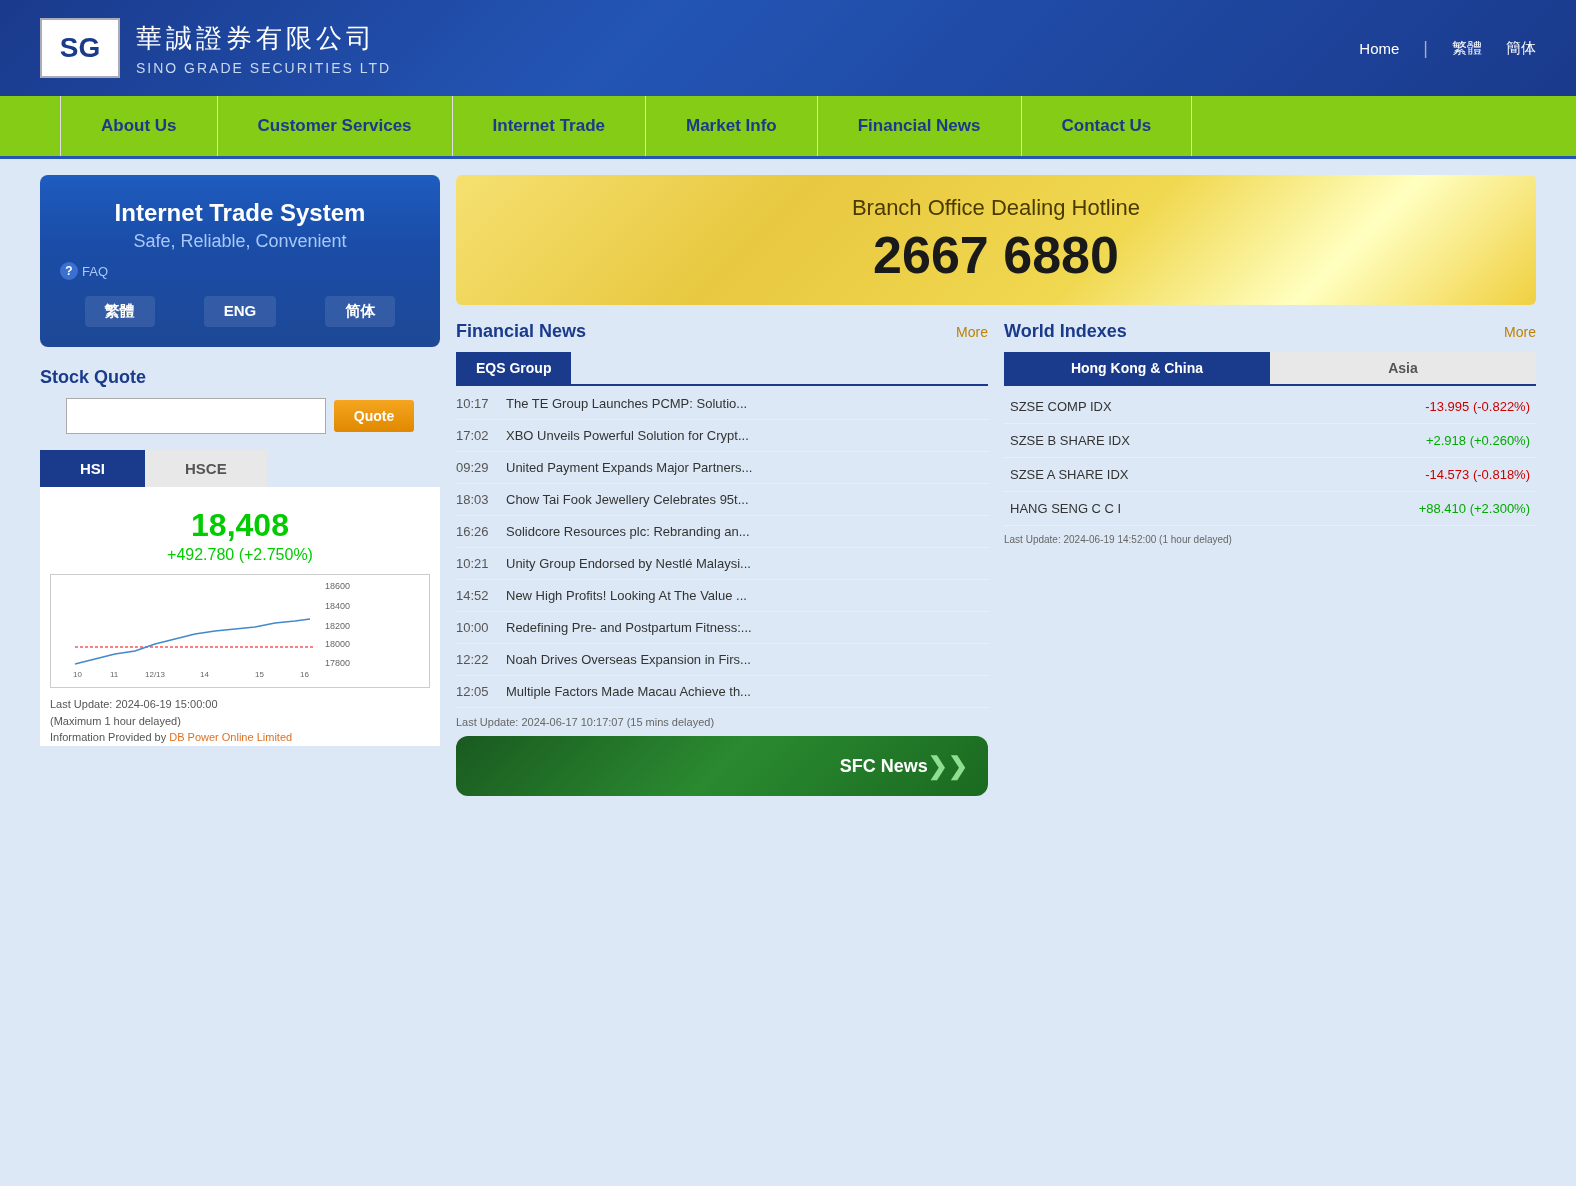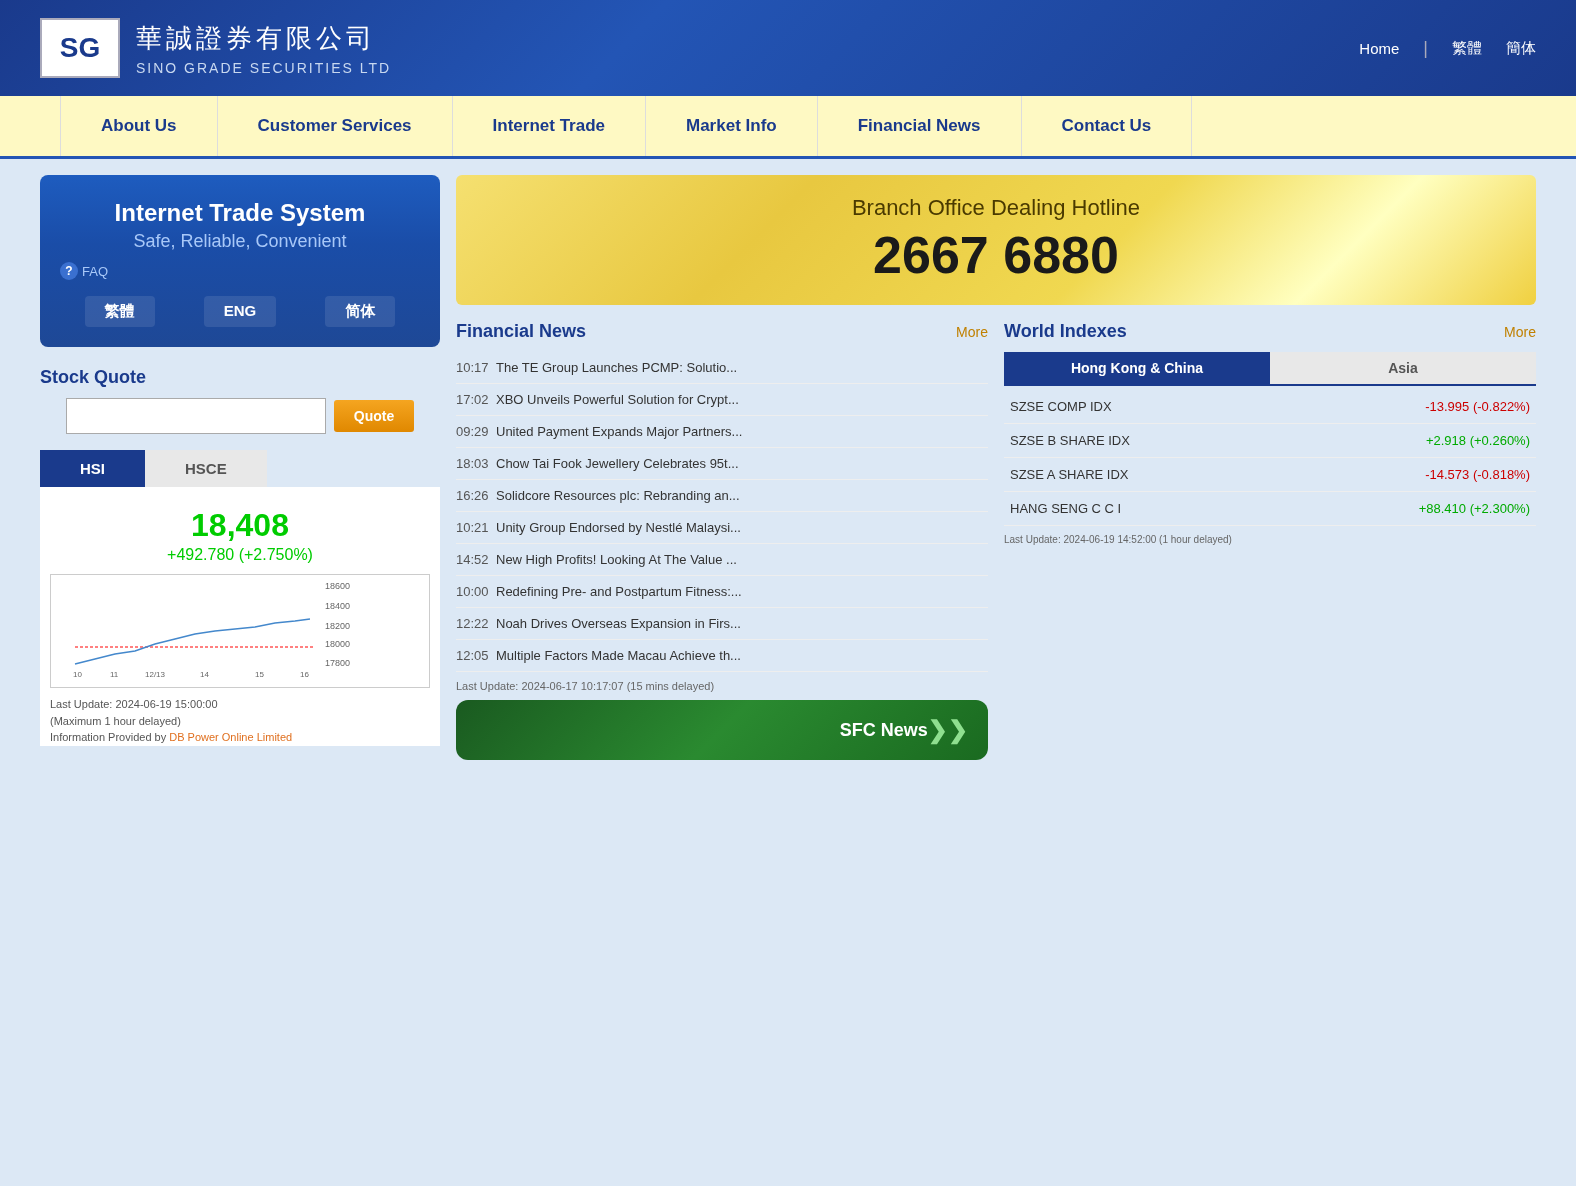--- a/index.html
+++ b/index.html
@@ -22,21 +22,21 @@
       border: 2px solid #aab;
     }
     .company-name-cn { color: white; font-size: 26px; letter-spacing: 4px; }
     .company-name-en { color: #c8d8f0; font-size: 14px; letter-spacing: 2px; margin-top: 4px; }
     .header-right { display: flex; align-items: center; gap: 24px; }
     .header-right a { color: white; text-decoration: none; font-size: 15px; }
     .header-divider { color: #aab; font-size: 18px; }
 
     
     .nav-bar {
-      background: #fef9c3;
+      background: #84cc16;
       display: flex;
       border-bottom: 3px solid #2355b5;
       padding: 0 60px;
     }
     .nav-item {
       padding: 20px 40px;
       color: #1a3a8c;
       font-size: 17px;
       font-weight: bold;
       cursor: pointer;
@@ -123,21 +123,21 @@
       color: white;
       padding: 8px 20px;
       font-size: 14px;
       font-weight: bold;
       display: inline-block;
       margin-bottom: 0;
     }
     .eqs-tab-row { display: flex; border-bottom: 2px solid #1a3a8c; margin-bottom: 2px; }
 
     
-    .news-item { display: flex; padding: 8px 0; border-bottom: 1px solid #eee; font-size: 13px; }
+    .news-item { display: flex; gap: 10px; padding: 8px 0; border-bottom: 1px solid #eee; font-size: 13px; }
     .news-time { color: #555; flex-shrink: 0; width: 40px; }
     .news-text { color: #333; }
 
     .news-last-update { font-size: 11px; color: #666; margin-top: 8px; margin-bottom: 8px; }
 
     
     .sfc-btn {
       background: linear-gradient(135deg, #1a5a20 0%, #2a8a30 50%, #1a6a20 100%);
       color: white;
       padding: 16px 20px;
@@ -268,20 +268,23 @@
     </div>
 
     <div class="two-col">
 
       <div class="news-col">
         <div class="section-header">
           <span class="section-title">Financial News</span>
           <a class="more-link">More</a>
         </div>
 
+        <div class="eqs-tab-row">
+          <div class="eqs-tab">EQS Group</div>
+        </div>
 
         <div>
           <div class="news-item">
             <span class="news-time">10:17</span>
             <span class="news-text">The TE Group Launches PCMP: Solutio...</span>
           </div>
           <div class="news-item">
             <span class="news-time">17:02</span>
             <span class="news-text">XBO Unveils Powerful Solution for Crypt...</span>
           </div>

